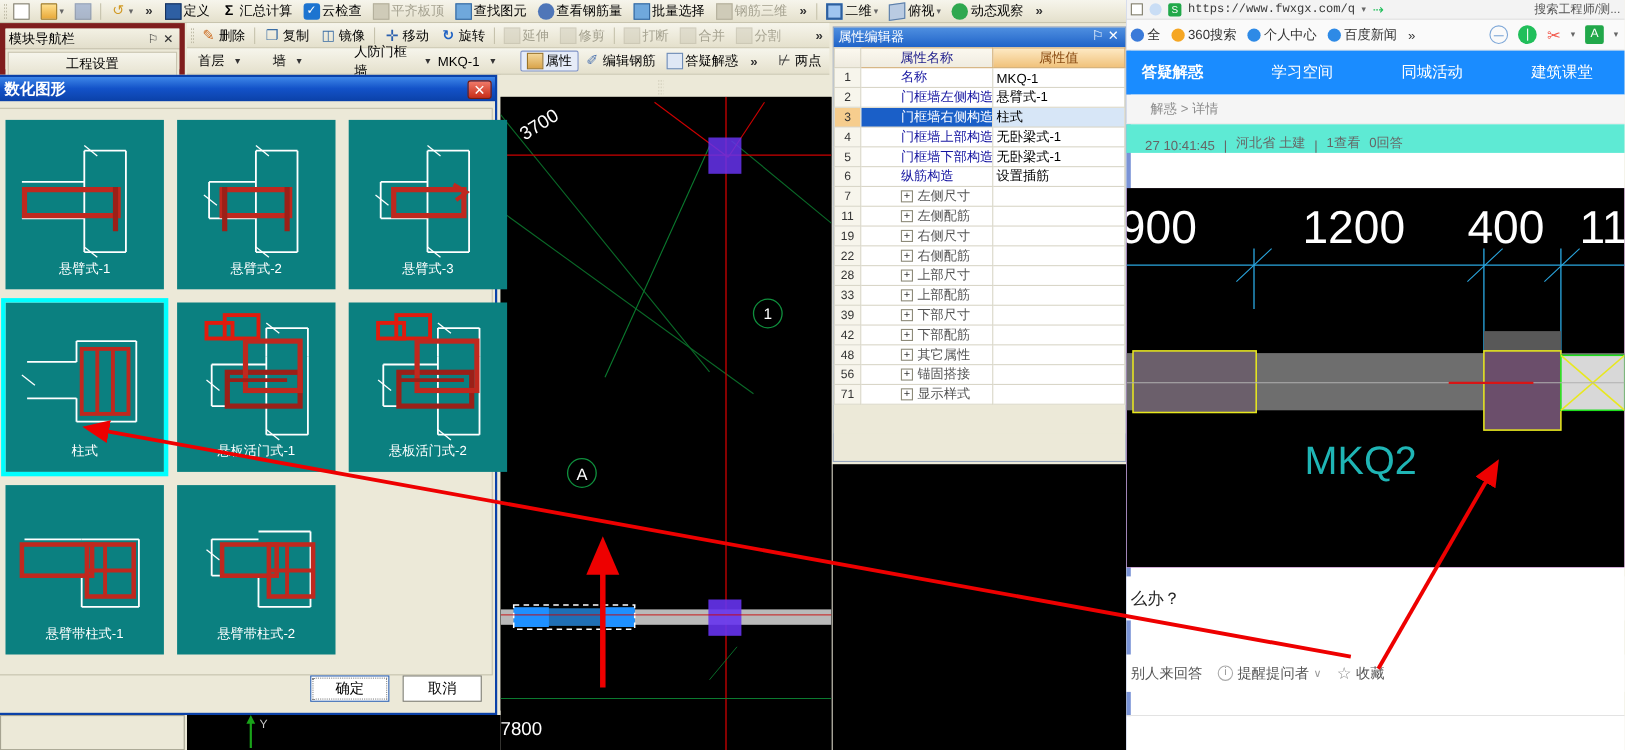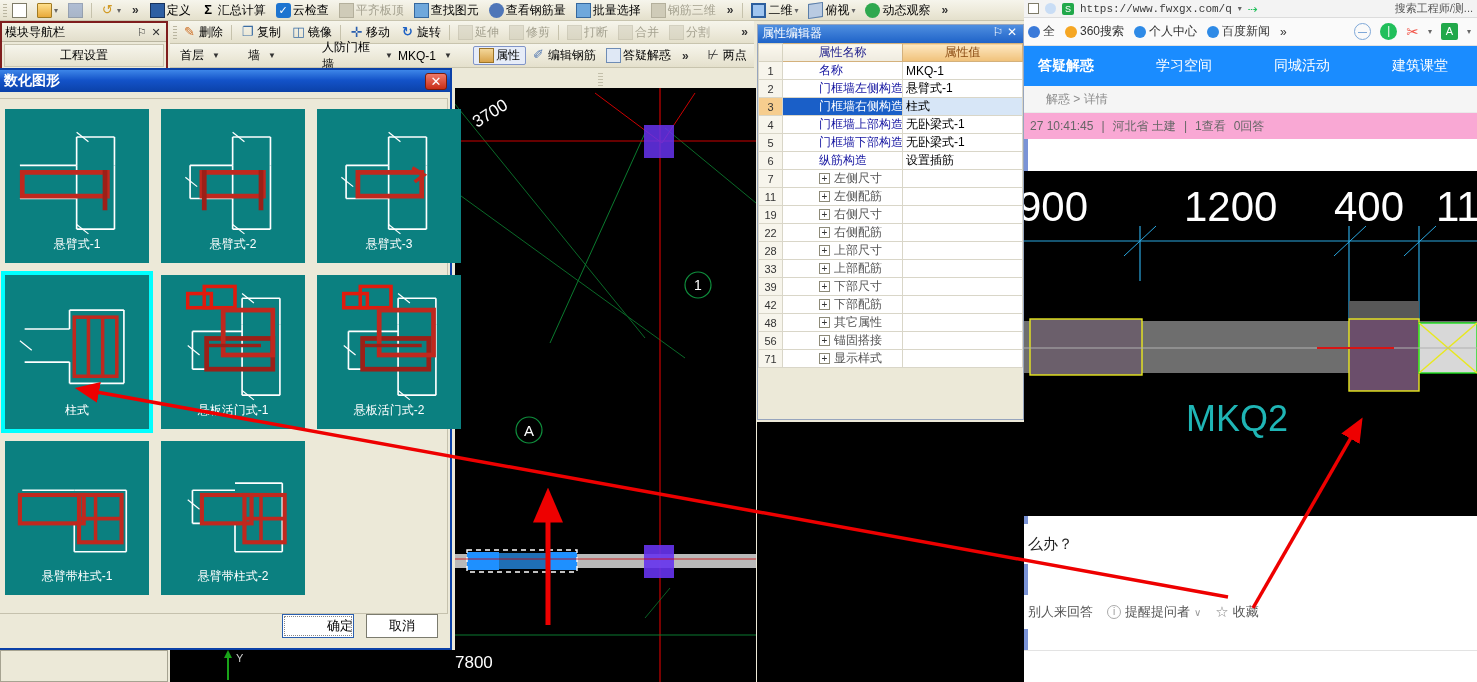--- a/index.html
+++ b/index.html
@@ -57,21 +57,21 @@
   .ico.b-mir { background:transparent; color:#3b6ea5; font-size:13px; line-height:14px; text-align:center;}
   .ico.b-mov { background:transparent; color:#2a5fae; font-size:14px; line-height:14px; text-align:center;}
   .ico.b-rot { background:transparent; color:#1f62c4; font-size:13px; line-height:14px; text-align:center; font-weight:bold;}
   .ico.b-prop{ background: linear-gradient(to bottom,#f3d79a,#d9a44b); border:1px solid #9b7428; }
   .ico.b-pen { background:transparent; color:#4d74b0; font-size:13px; line-height:14px; text-align:center;}
   .ico.b-list{ background:#dfe8f5; border:1px solid #6e8cb5; }
   .ico.b-2pt { background:transparent; color:#333; font-size:13px; line-height:14px; text-align:center;}
 
   
   .modnav { position: absolute; left: 0; top: 21px; width: 168px; height: 47px;
-            background: #ece9d8; border: 2px solid #7f1d1d; }
+            background: #ece9d8; border: 5px solid #7f1d1d; }
   .modnav-title { height: 19px; display: flex; align-items: center;
                   background: linear-gradient(to bottom,#f3f1e4,#e2decb);
                   border-bottom: 1px solid #b9b5a0; padding: 0 3px; }
   .modnav-title .t { flex: 1; font-size: 12px; color: #000; }
   .modnav-title .pin, .modnav-title .x { width: 14px; text-align: center; color: #333; font-size: 11px; cursor: pointer; }
   .modnav-body { height: 26px; display: flex; align-items: center; justify-content: center;
                  background: #ece9d8; }
   .modnav-body .btn { width: 100%; text-align: center; font-size: 12px; border: 1px solid #c9c5b1;
                       background: linear-gradient(to bottom,#f6f5ec,#e6e2cf); margin: 2px; padding: 2px 0; }
 
@@ -139,21 +139,21 @@
   .cell { width: 156px; height: 166px; padding: 6px; }
   .tile { width: 144px; height: 154px; background: #0b8080; position: relative;
           border: 2px solid transparent; }
   .tile.selected { outline: 4px solid #00ffff; outline-offset: 0px; }
   .tile .cap { position: absolute; left: 0; right: 0; bottom: 8px; text-align: center;
                color: #fff; font-size: 12px; }
   .tile svg { position: absolute; left: 0; top: 0; }
   .dlg-buttons { position: absolute; right: 12px; bottom: 10px; display: flex; gap: 12px; }
   .dlg-btn { width: 72px; height: 24px; font-size: 13px; background: #fff;
              border: 1px solid #7b7b6e; cursor: pointer; }
-  .dlg-btn.default { border: 1px solid #2a5fae; outline: 1px dotted #888; outline-offset: -3px; text-align: right; }
+  .dlg-btn.default { border: 1px solid #2a5fae; outline: 1px dotted #888; outline-offset: -3px; }
 
   
   .brw { position: absolute; left: 1024px; top: 0; width: 453px; height: 682px; background: #fff; }
   .brw-urlbar { position: absolute; left: 0; top: 0; width: 453px; height: 18px;
                 background: #f3f3f3; border-bottom: 1px solid #dcdcdc; display: flex; align-items: center; gap: 6px; padding: 0 4px; }
   .brw-url { font-family: "Liberation Mono", "DejaVu Sans Mono", monospace; font-size: 11px; color: #3a3a3a;
              white-space: nowrap; overflow: hidden; }
   .brw-urlright { margin-left: auto; font-size: 11px; color: #555; white-space: nowrap; }
   .brw-bookmarks { position: absolute; left: 0; top: 18px; width: 453px; height: 28px;
                    background: #fafafa; border-bottom: 1px solid #e2e2e2; display: flex; align-items: center; gap: 10px; padding: 0 4px; }
@@ -170,22 +170,22 @@
   .mini-arw { font-size: 8px; color:#666; }
 
   .brw-nav { position: absolute; left: 0; top: 46px; width: 453px; height: 40px; background: #1a8cff;
              display: flex; align-items: center; gap: 34px; }
   .brw-nav a { color: #fff; font-size: 14px; text-decoration: none; white-space: nowrap; padding: 0 14px; cursor: pointer; }
   .brw-nav a.active { font-weight: bold; }
 
   .brw-crumb { position: absolute; left: 0; top: 86px; width: 453px; height: 27px;
                background: #f5f5f5; display: flex; align-items: center; padding-left: 22px;
                font-size: 12px; color: #8c8c8c; border-bottom:1px solid #eaeaea; }
-  .brw-meta { position: absolute; left: 0; top: 113px; width: 453px; height: 26px; background:#f9a8d4;
-              display: flex; align-items: center; gap: 8px; padding-left: 6px; font-size: 12px; color: #666; }
+  .brw-meta { position: absolute; left: 0; top: 113px; width: 453px; height: 26px; background:#5eead4;
+              display: flex; align-items: flex-end; gap: 8px; padding-left: 17px; font-size: 12px; color: #666; }
   .brw-q { position: absolute; left: 0; top: 139px; width: 453px; height: 32px; background: #fff;
            display: flex; align-items: center; padding-left: 4px; font-size: 15px; font-weight: bold; color: #222; }
   .brw-img { position: absolute; left: 0; top: 171px; width: 453px; height: 345px; background: #f0abfc; overflow: hidden; }
   .brw-q2 { position: absolute; left: 0; top: 524px; width: 453px; height: 40px; background: #fff;
             display: flex; align-items: center; padding-left: 4px; font-size: 15px; color: #222; }
   .brw-actions { position: absolute; left: 0; top: 595px; width: 453px; height: 34px; background:#fff;
                  display: flex; align-items: center; gap: 14px; padding-left: 4px; font-size: 13px; color: #555; }
   .brw-actions .it { display: flex; align-items: center; gap: 4px; cursor: pointer; white-space: nowrap; }
   .icirc { width:14px; height:14px; border-radius:50%; border:1px solid #aaa; color:#999;
            font-size:10px; text-align:center; line-height:12px; display:inline-block; }

